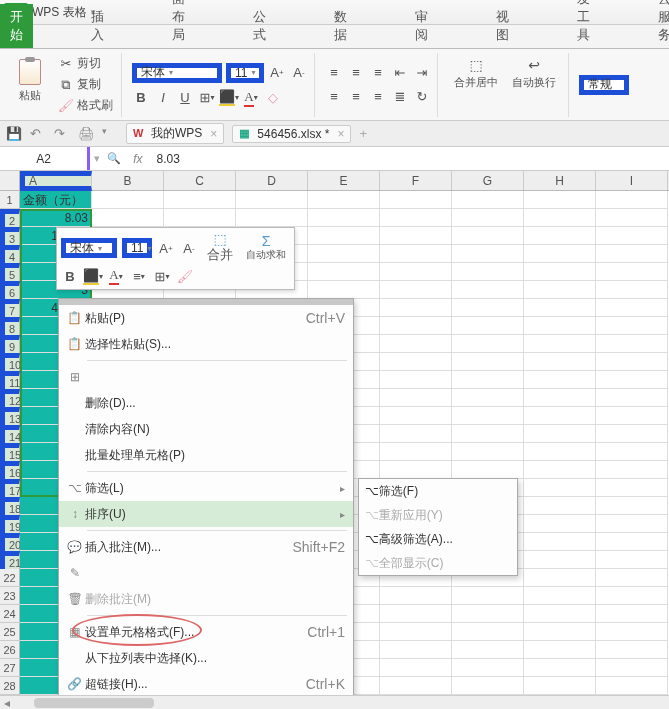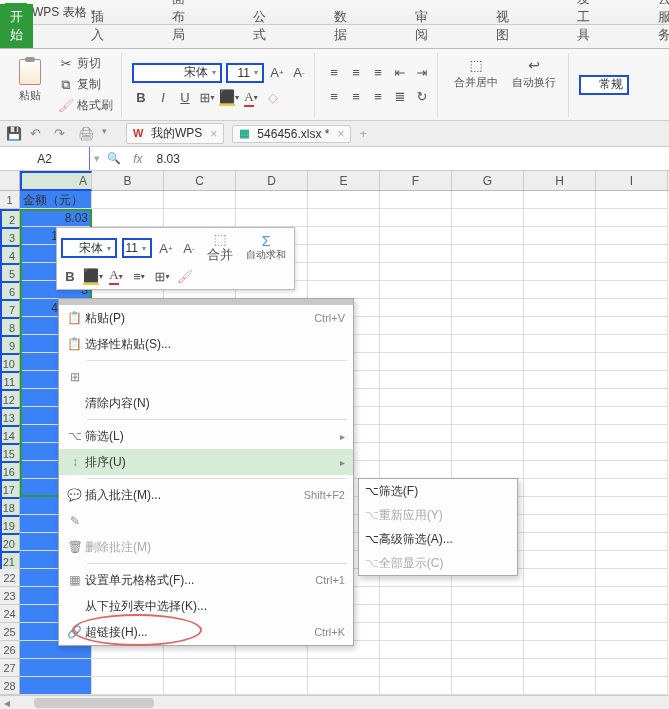--- a/index.html
+++ b/index.html
@@ -17,21 +17,21 @@
 .tabs .tab.active { background: #2e9a3a; color: #fff; }
 
 
 .ribbon { height: 72px; background: #f7f7f7; border-bottom: 1px solid #ccc; display: flex; align-items: center; padding: 2px 4px; gap: 4px; }
 .rgrp { display: flex; flex-direction: column; gap: 2px; border-right: 1px solid #ddd; padding: 0 6px; height: 64px; justify-content: center; }
 .rbtn { display: flex; align-items: center; gap: 3px; font-size: 12px; color: #555; padding: 1px 2px; cursor: pointer; }
 .ricon { width: 16px; height: 16px; display: inline-flex; align-items: center; justify-content: center; font-size: 13px; }
 .big-icon { width: 28px; height: 32px; display: flex; align-items: center; justify-content: center; }
 .paste-ico { width: 22px; height: 26px; border: 1px solid #b88; background: linear-gradient(#fff,#f8e8d0); border-radius: 2px; position: relative; }
 .paste-ico::before { content:""; position:absolute; top:-3px; left:5px; width:10px; height:5px; background:#999; border-radius:2px; }
-.sel { border: 2px solid #1d4ed8; background: #fff; padding: 1px 4px; font-size: 12px; height: 20px; display: inline-flex; align-items: center; justify-content: flex-end; }
+.sel { border: 5px solid #1d4ed8; background: #fff; padding: 1px 4px; font-size: 12px; height: 20px; display: inline-flex; align-items: center; }
 .sel .dd { margin-left: 4px; color: #888; font-size: 8px; }
 .fmt-row { display: flex; gap: 4px; align-items: center; }
 .sq { width: 18px; height: 18px; border: 1px solid transparent; display: inline-flex; align-items: center; justify-content: center; font-size: 13px; cursor: pointer; color: #555; }
 .sq.b { font-weight: bold; }
 .sq.i { font-style: italic; }
 .sq.u { text-decoration: underline; }
 .underline-red { border-bottom: 2px solid #d33; }
 .underline-yellow { border-bottom: 2px solid #ec3; }
 .vbtn { display: flex; flex-direction: column; align-items: center; font-size: 11px; color: #555; padding: 2px 6px; cursor: pointer; }
 .vbtn .ic { width: 20px; height: 20px; display: flex; align-items: center; justify-content: center; font-size: 14px; }
@@ -40,55 +40,55 @@
 .qa { height: 26px; background: #eee; border-bottom: 1px solid #ccc; display: flex; align-items: center; padding: 0 6px; gap: 8px; }
 .qa .ic { width: 16px; height: 16px; color: #888; font-size: 13px; }
 .doc-tab { display: inline-flex; align-items: center; background: #f9f9f9; border: 1px solid #ccc; padding: 1px 6px; font-size: 12px; gap: 4px; border-radius: 2px; }
 .doc-tab .x { color: #aaa; cursor: pointer; margin-left: 4px; }
 .doc-ico { width: 14px; height: 14px; }
 .wps-red { color: #c33; font-weight: bold; font-size: 11px; }
 .xls-green { color: #2a8; font-weight: bold; font-size: 11px; }
 
 
 .fbar { height: 24px; background: #fff; border-bottom: 1px solid #ccc; display: flex; align-items: center; }
-.fbar .namebox { width: 90px; border-right: 1px solid #8b5cf6; padding: 0 6px; font-size: 12px; height: 100%; display: flex; align-items: center; justify-content: center; }
+.fbar .namebox { width: 90px; border-right: 3px solid #8b5cf6; padding: 0 6px; font-size: 12px; height: 100%; display: flex; align-items: center; justify-content: center; }
 .fbar .fx { padding: 0 8px; color: #888; font-style: italic; text-align: right; }
 .fbar .val { padding: 0 6px; font-size: 12px; }
 .fbar .ic { color: #aaa; padding: 0 4px; font-size: 11px; }
 
 
 .grid-wrap { position: relative; }
 .col-headers { display: flex; height: 20px; background: #eee; border-bottom: 1px solid #bbb; }
 .corner { width: 20px; border-right: 1px solid #bbb; background: #eee; }
 .ch { width: 72px; text-align: center; border-right: 1px solid #ccc; font-size: 12px; color: #555; line-height: 20px; }
 .ch.sel { background: #d8e8d8; }
 .rows { }
 .row { display: flex; height: 18px; }
 .rh { width: 20px; background: #eee; border-right: 1px solid #bbb; border-bottom: 1px solid #ccc; text-align: center; font-size: 11px; color: #555; line-height: 18px; }
 .rh.sel { background: #d8e8d8; }
 .cell { width: 72px; border-right: 1px solid #ddd; border-bottom: 1px solid #ddd; font-size: 12px; padding: 0 3px; line-height: 18px; text-align: right; overflow: hidden; white-space: nowrap; }
 .cell.left { text-align: left; }
-.cell.selcol { background: #3b82f6; }
+.cell.selcol { background: #14b8a6; }
 .selection-border { position: absolute; border: 2px solid #2e9a3a; pointer-events: none; }
 .scrollbar-h { position: absolute; bottom: 0; left: 0; right: 0; height: 14px; background: #eee; border-top: 1px solid #ccc; display: flex; align-items: center; }
 .scrollbar-h .thumb { height: 10px; background: #ccc; border-radius: 4px; margin-left: 20px; width: 120px; }
 
 
 .mini-tb { position: absolute; background: #fdfdfd; border: 1px solid #bbb; box-shadow: 1px 2px 4px rgba(0,0,0,0.15); padding: 4px; display: flex; flex-direction: column; gap: 3px; }
 .mini-tb .r { display: flex; gap: 5px; align-items: center; }
 
 
 .ctx { position: absolute; background: #fdfdfd; border: 1px solid #aaa; box-shadow: 2px 3px 6px rgba(0,0,0,0.2); width: 296px; font-size: 12px; }
 .ctx-head { height: 6px; background: #c8c8c8; }
 .ctx-item { display: flex; align-items: center; height: 26px; padding: 0 8px 0 6px; cursor: pointer; }
 .ctx-item:hover, .ctx-item.hl { background: #d6ecd6; }
 .ctx-item.disabled { color: #aaa; }
 .ctx .ico { width: 20px; display: inline-flex; justify-content: center; color: #888; font-size: 12px; }
 .ctx .lbl { flex: 1; }
-.ctx .sc { color: #888; font-size: 11px; }
+.ctx .sc { color: #888; font-size: 14px; }
 .ctx .arr { color: #888; font-size: 10px; }
 .ctx-sep { height: 1px; background: #ddd; margin: 3px 6px 3px 28px; }
 .ctx-highlight-ring { position: absolute; border: 2px solid #d66; border-radius: 50%; width: 130px; height: 32px; pointer-events: none; }
 
 
 .submenu { position: absolute; background: #fdfdfd; border: 1px solid #aaa; box-shadow: 2px 3px 6px rgba(0,0,0,0.2); width: 160px; font-size: 12px; }
 .submenu .ctx-item { height: 24px; }
 .submenu .ctx-item.disabled .ico { color: #ccc; }
 </style>
 </head>
@@ -645,21 +645,29 @@
     <div class="ctx-item">
       <span class="ico">📋</span>
       <span class="lbl">选择性粘贴(S)...</span>
     </div>
     <div class="ctx-sep"></div>
     <div class="ctx-item">
       <span class="ico">⊞</span>
     </div>
     <div class="ctx-item">
       <span class="ico"></span>
+      <span class="lbl">删除(D)...</span>
+    </div>
+    <div class="ctx-item">
+      <span class="ico"></span>
       <span class="lbl">清除内容(N)</span>
+    </div>
+    <div class="ctx-item">
+      <span class="ico"></span>
+      <span class="lbl">批量处理单元格(P)</span>
     </div>
     <div class="ctx-sep"></div>
     <div class="ctx-item">
       <span class="ico">⌥</span>
       <span class="lbl">筛选(L)</span>
       <span class="arr">▸</span>
     </div>
     <div class="ctx-item hl">
       <span class="ico">↕</span>
       <span class="lbl">排序(U)</span>

